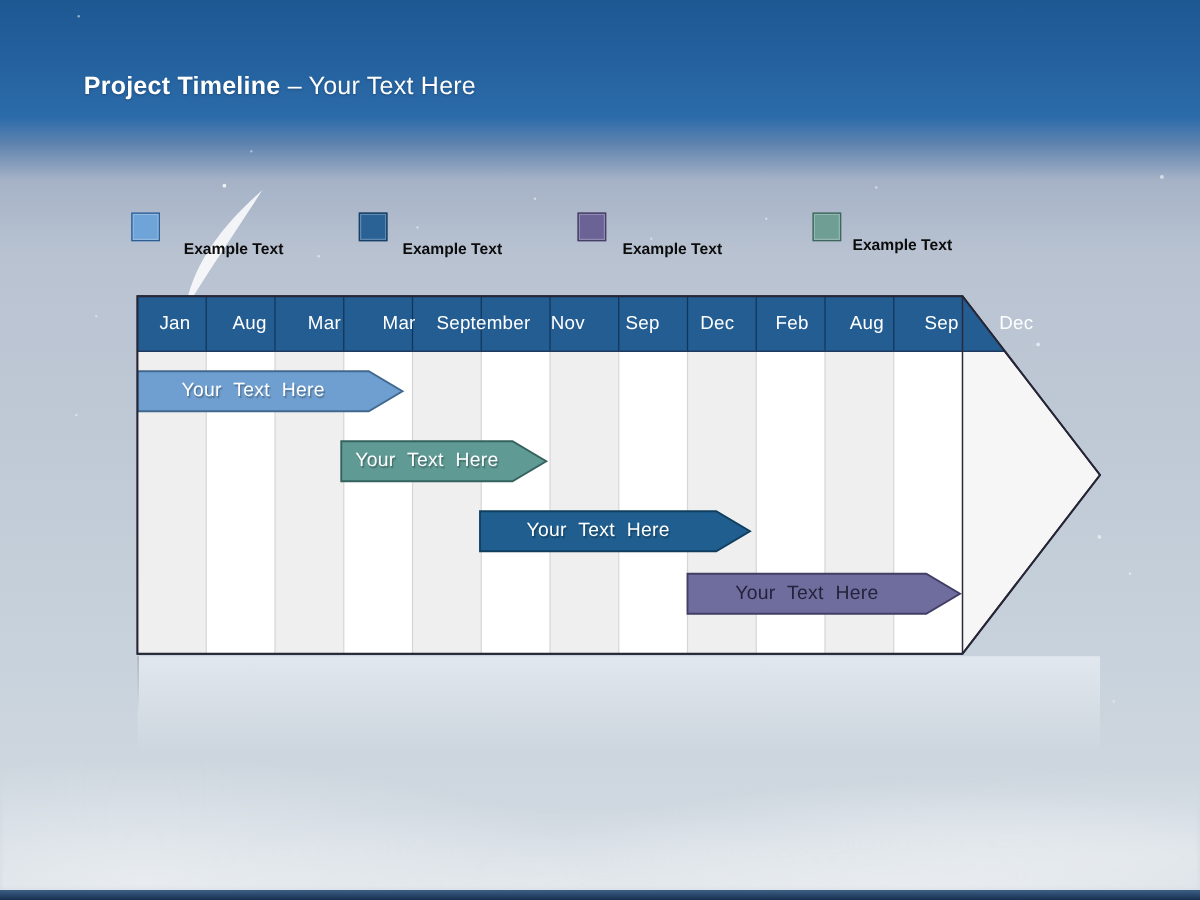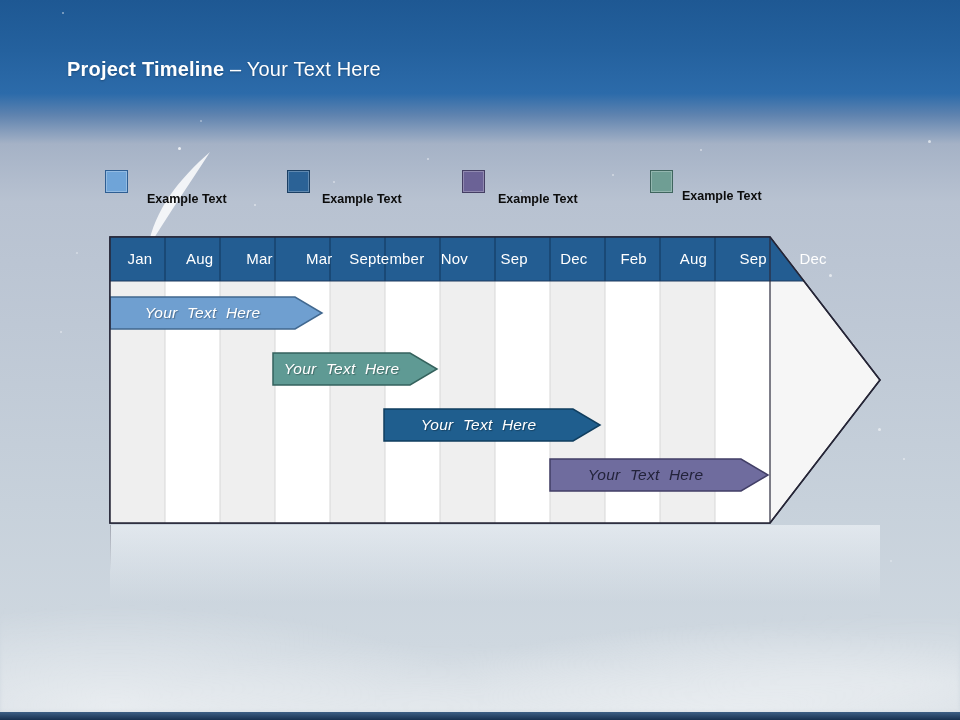--- a/index.html
+++ b/index.html
@@ -61,21 +61,20 @@
   }
   .month-cell {
     flex:1 1 0; text-align:center; line-height:44px;
     color:#ffffff; font-size:15px; letter-spacing:0.2px;
   }
 
   .bar-label {
     position:absolute; height:24px; line-height:24px; text-align:center;
     font-size:15.5px; word-spacing:5px; letter-spacing:0.2px; white-space:nowrap;
     text-shadow:1px 1px 1px rgba(0,0,0,0.30);
-    font-style:italic;
   }
   .bar-label.dark-text { text-shadow:none; }
 
   .reflection {
     position:absolute; left:110px; top:525px; width:770px; height:78px;
     background:linear-gradient(to bottom, rgba(246,249,252,0.55), rgba(246,249,252,0));
     pointer-events:none;
   }
   .reflection-edge {
     position:absolute; left:110px; top:525px; width:1px; height:46px;

